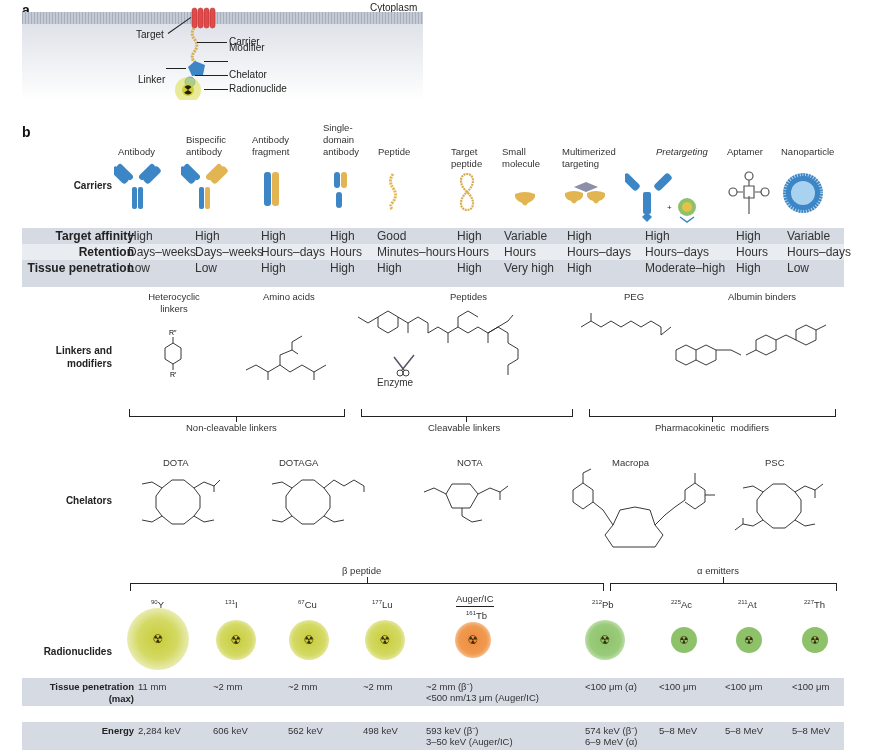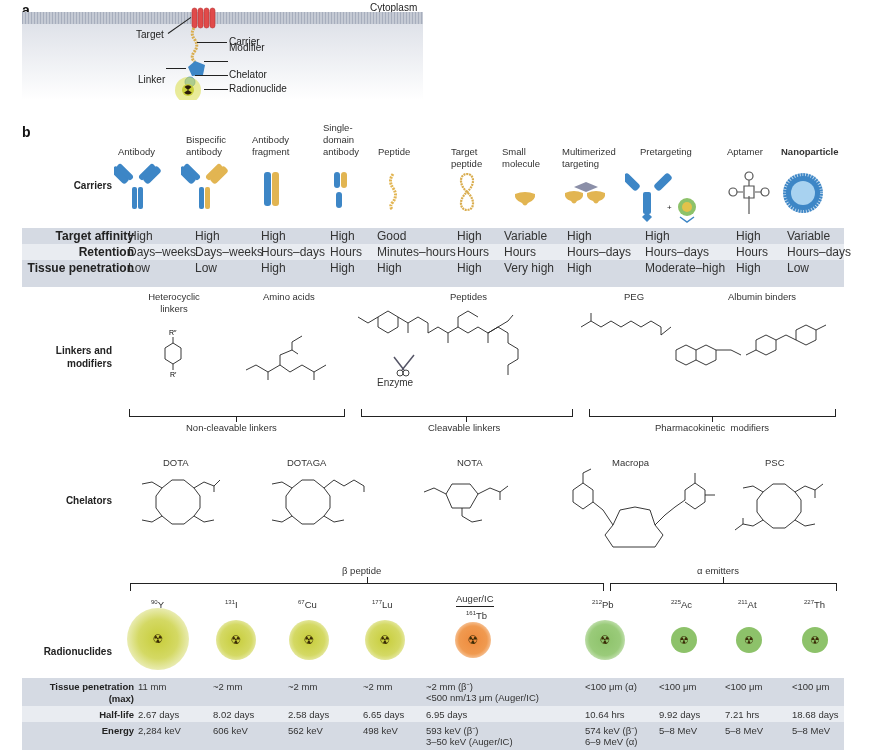--- a/index.html
+++ b/index.html
@@ -78,23 +78,23 @@
 <div class="abs panel-letter" style="left:22px;top:124px;">b</div>
 
 <div class="abs hdr" style="left:118px;top:146px;">Antibody</div>
 <div class="abs hdr" style="left:186px;top:134px;width:50px;">Bispecific antibody</div>
 <div class="abs hdr" style="left:252px;top:134px;width:50px;">Antibody fragment</div>
 <div class="abs hdr" style="left:323px;top:122px;width:44px;">Single-domain antibody</div>
 <div class="abs hdr" style="left:378px;top:146px;">Peptide</div>
 <div class="abs hdr" style="left:451px;top:146px;width:40px;">Target peptide</div>
 <div class="abs hdr" style="left:502px;top:146px;width:50px;">Small molecule</div>
 <div class="abs hdr" style="left:562px;top:146px;width:66px;">Multimerized targeting</div>
-<div class="abs hdr" style="left:640px;top:146px;">Pretargeting</div>
+<div class="abs hdr" style="left:656px;top:146px;font-style:italic;">Pretargeting</div>
 <div class="abs hdr" style="left:727px;top:146px;">Aptamer</div>
-<div class="abs hdr" style="left:781px;top:146px;font-weight:bold;">Nanoparticle</div>
+<div class="abs hdr" style="left:781px;top:146px;">Nanoparticle</div>
 
 <div class="abs rowlabel" style="left:22px;top:180px;width:90px;">Carriers</div>
 
 <svg class="abs" style="left:114px;top:163px;" width="48" height="48">
   <g fill="#3d86c6">
       <rect x="2" y="2" width="8" height="20" rx="3" transform="rotate(-45 6 12)"></rect>
       <rect x="8" y="-1" width="6" height="20" rx="3" transform="rotate(-45 11 9)"></rect>
   <rect x="34" y="2" width="8" height="20" rx="3" transform="rotate(45 38 12)"></rect>
       <rect x="30" y="-1" width="6" height="20" rx="3" transform="rotate(45 33 9)"></rect>
   <rect x="18" y="24" width="5" height="22" rx="2"></rect>
@@ -258,21 +258,21 @@
 <div class="abs hdr" style="left:186px;top:422px;">Non-cleavable linkers</div>
 <div class="abs bracket" style="left:361px;top:409px;width:212px;"></div>
 <div class="abs tick" style="left:466px;top:416px;"></div>
 <div class="abs hdr" style="left:428px;top:422px;">Cleavable linkers</div>
 <div class="abs bracket" style="left:589px;top:409px;width:247px;"></div>
 <div class="abs tick" style="left:712px;top:416px;"></div>
 <div class="abs hdr" style="left:655px;top:422px;white-space:pre;">Pharmacokinetic  modifiers</div>
 
 <div class="abs rowlabel" style="left:22px;top:495px;width:90px;">Chelators</div>
 <div class="abs hdr" style="left:163px;top:457px;">DOTA</div>
-<div class="abs hdr" style="left:287px;top:457px;">DOTAGA</div>
+<div class="abs hdr" style="left:279px;top:457px;">DOTAGA</div>
 <div class="abs hdr" style="left:457px;top:457px;">NOTA</div>
 <div class="abs hdr" style="left:612px;top:457px;">Macropa</div>
 <div class="abs hdr" style="left:765px;top:457px;">PSC</div>
 
 <svg class="abs" style="left:124px;top:468px;" width="120" height="65">
   <g stroke="#222" fill="none" stroke-width="0.9">
       <path d="M38 20 L48 12 H60 L70 20 M70 20 L76 28 V40 L70 48 M70 48 L60 56 H48 L38 48 M38 48 L32 40 V28 L38 20 M38 20 L28 14 L18 16 M70 20 L80 14 L90 18 L96 12 M90 18 V24 M38 48 L28 54 L18 52 M70 48 L80 54 L90 52"></path>
     </g>
 </svg>
 <svg class="abs" style="left:254px;top:468px;" width="130" height="65">
@@ -351,32 +351,20 @@
     <span class="c" style="left:191px">~2 mm</span>
     <span class="c" style="left:266px">~2 mm</span>
     <span class="c" style="left:341px">~2 mm</span>
     <span class="c" style="left:404px">~2 mm (β⁻)</span>
     <span class="c" style="left:404px;top:14px">&lt;500 nm/13 μm (Auger/IC)</span>
     <span class="c" style="left:563px">&lt;100 μm (α)</span>
     <span class="c" style="left:637px">&lt;100 μm</span>
     <span class="c" style="left:703px">&lt;100 μm</span>
     <span class="c" style="left:770px">&lt;100 μm</span>
   </div>
-  <div class="brow" style="top:28px;height:16px;background:#e9ecf1;">
-    <span class="rl">Half-life</span>
-    <span class="c" style="left:116px">2.67 days</span>
-    <span class="c" style="left:191px">8.02 days</span>
-    <span class="c" style="left:266px">2.58 days</span>
-    <span class="c" style="left:341px">6.65 days</span>
-    <span class="c" style="left:404px">6.95 days</span>
-    <span class="c" style="left:563px">10.64 hrs</span>
-    <span class="c" style="left:637px">9.92 days</span>
-    <span class="c" style="left:703px">7.21 hrs</span>
-    <span class="c" style="left:770px">18.68 days</span>
-  </div>
   <div class="brow" style="top:44px;height:28px;background:#d5dae3;">
     <span class="rl">Energy</span>
     <span class="c" style="left:116px">2,284 keV</span>
     <span class="c" style="left:191px">606 keV</span>
     <span class="c" style="left:266px">562 keV</span>
     <span class="c" style="left:341px">498 keV</span>
     <span class="c" style="left:404px">593 keV (β⁻)</span>
     <span class="c" style="left:404px;top:14px">3–50 keV (Auger/IC)</span>
     <span class="c" style="left:563px">574 keV (β⁻)</span>
     <span class="c" style="left:563px;top:14px">6–9 MeV (α)</span>

